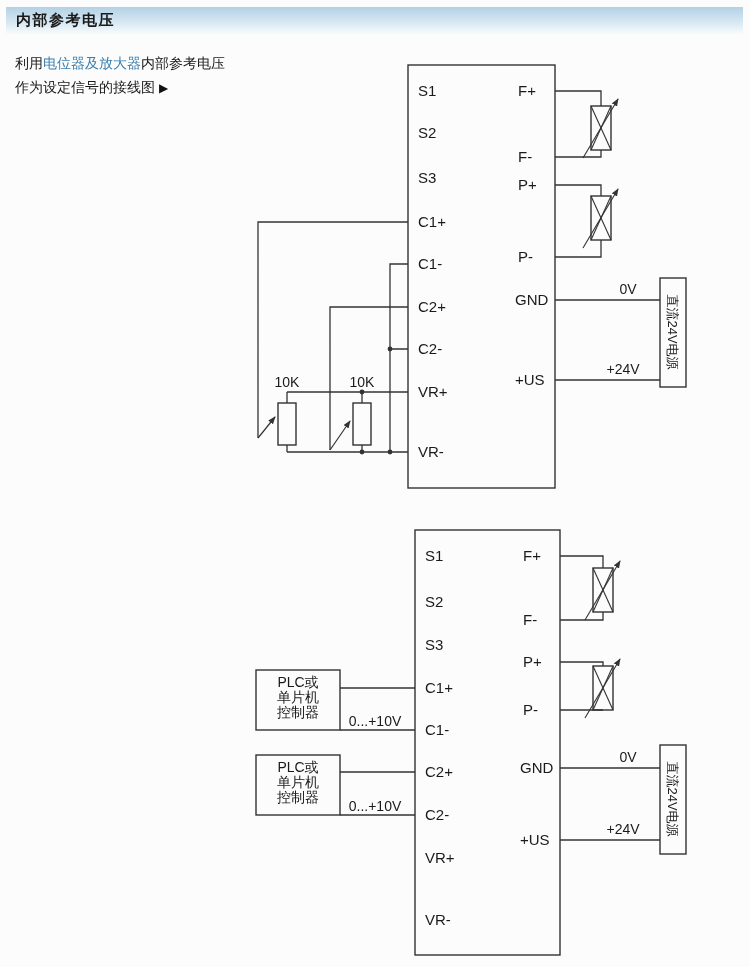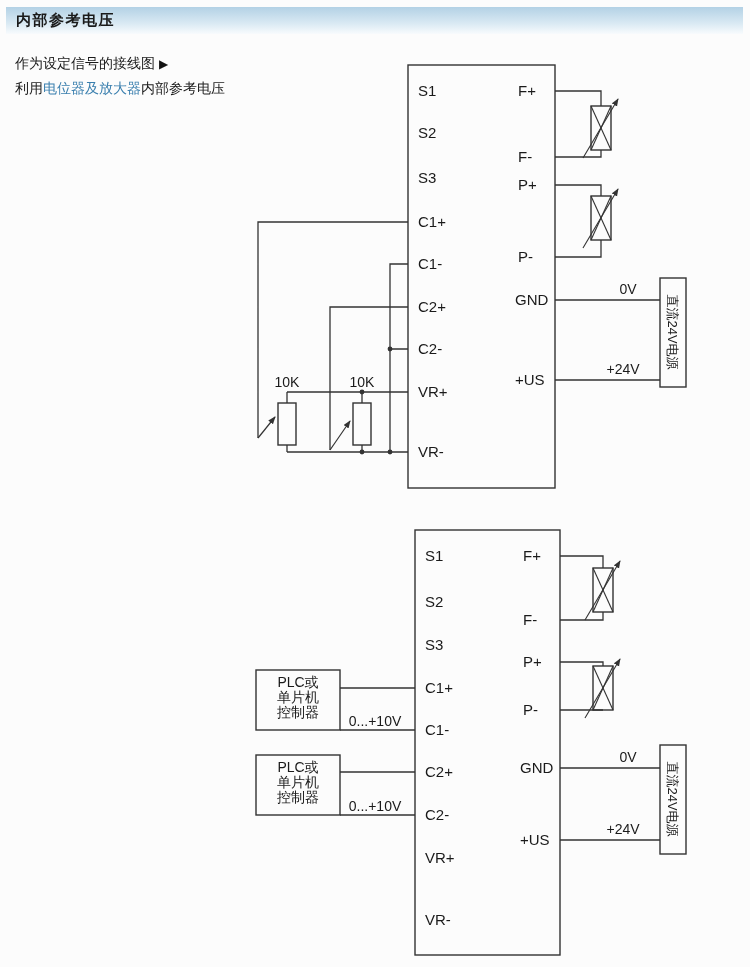--- a/index.html
+++ b/index.html
@@ -36,22 +36,22 @@
 </head>
 <body>
 
 <div class="page">
 
   <div class="header-bar">
     <span class="title">内部参考电压</span>
   </div>
 
   <div class="intro" style="left:15px; top:51px;">
+    <div><span>利用</span><span class="hl">电位器及放大器</span><span>内部参考电压</span></div>
     <div><span>作为设定信号的接线图</span> <span class="pointer">▶</span></div>
-    <div><span>利用</span><span class="hl">电位器及放大器</span><span>内部参考电压</span></div>
   </div>
 
 
   <svg class="diagram-layer" width="750" height="967" viewBox="0 0 750 967">
     <defs>
       <marker id="ah" markerWidth="10" markerHeight="8" refX="7" refY="3" orient="auto" markerUnits="userSpaceOnUse">
         <path d="M0,0 L8,3 L0,6 z" fill="#333"></path>
       </marker>
       <g id="valve">
         <rect x="0" y="0" width="20" height="44" fill="none" stroke="#333" stroke-width="1.4"></rect>

